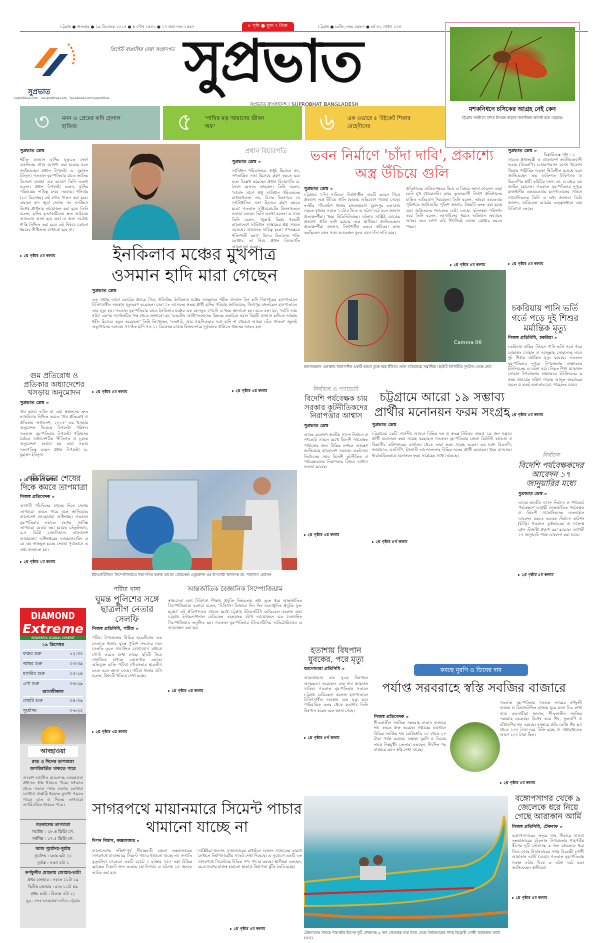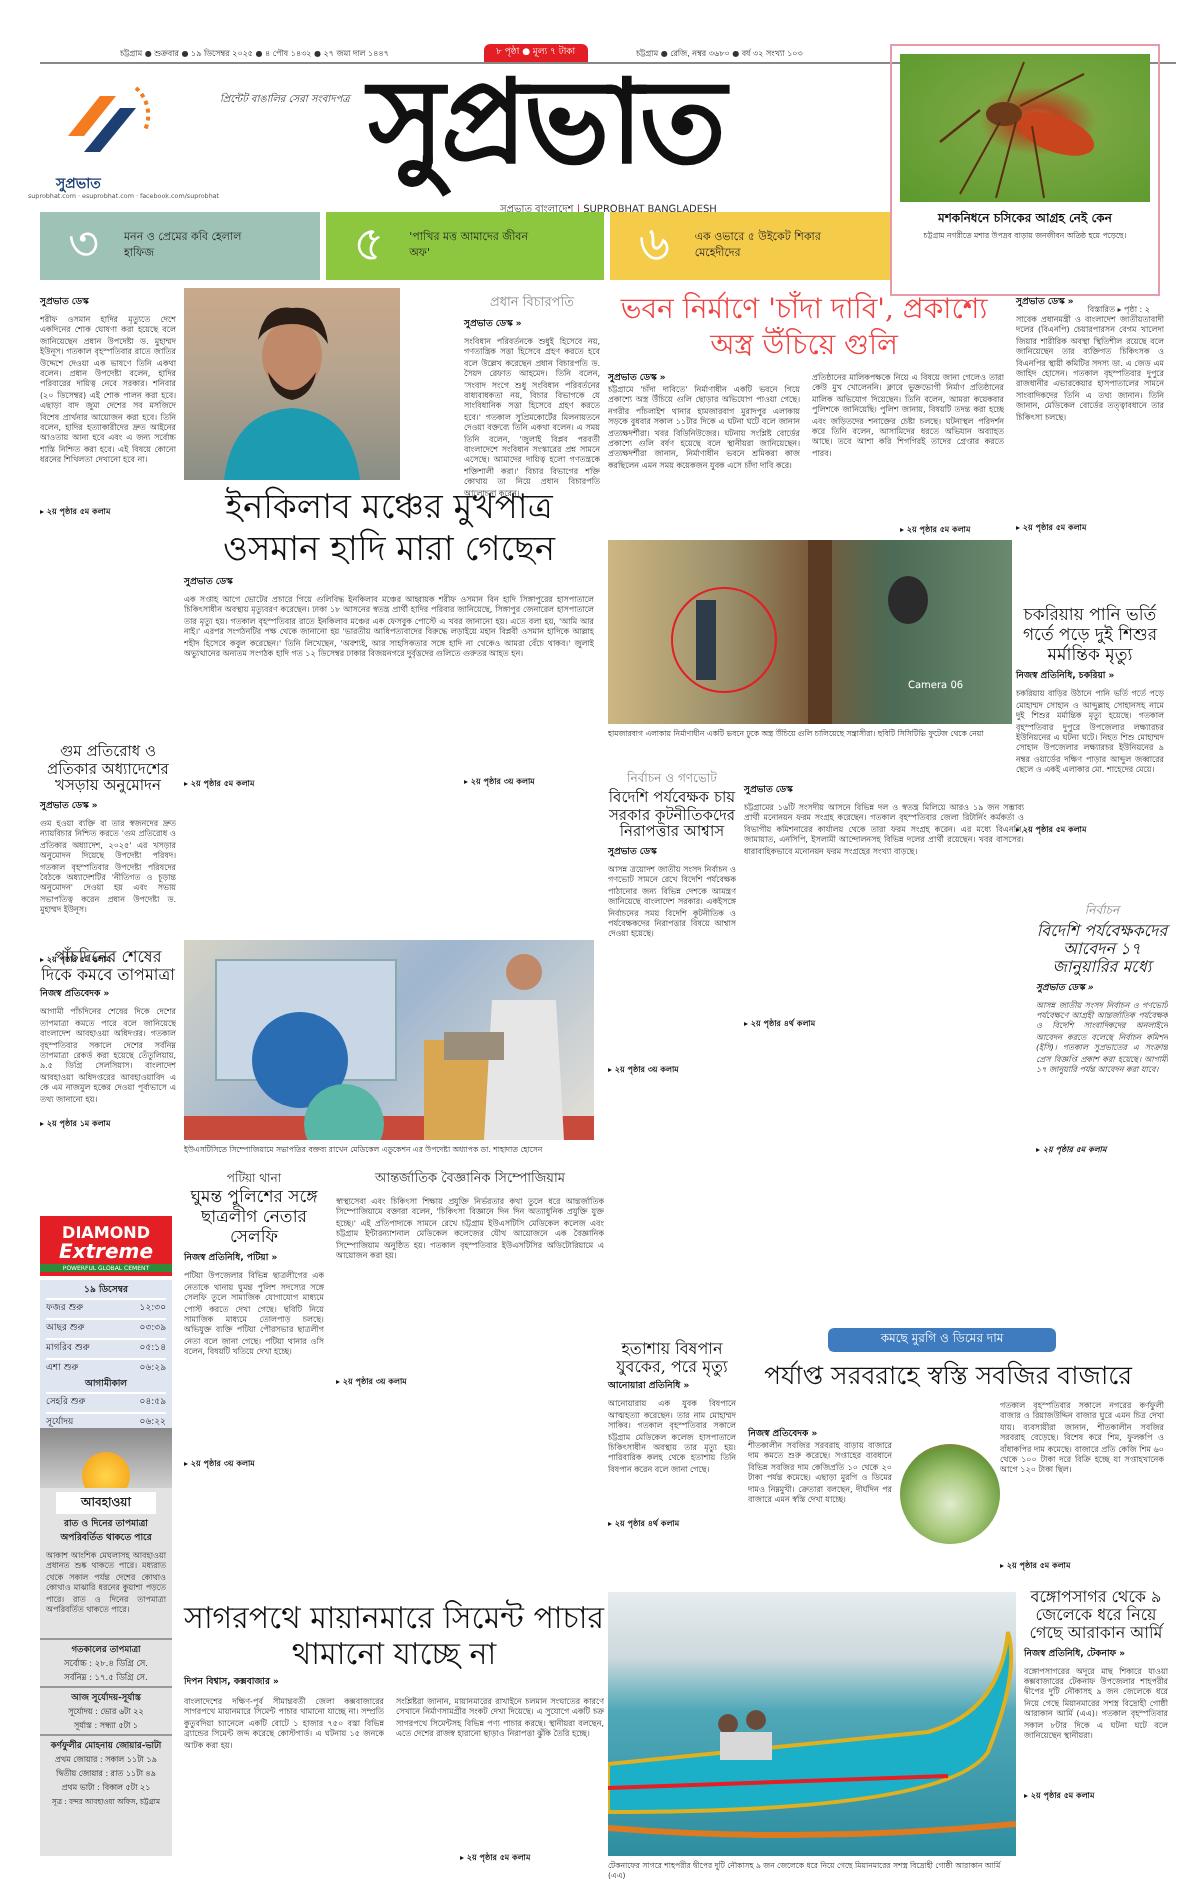--- a/index.html
+++ b/index.html
@@ -87,21 +87,21 @@
 </div>
 <div class="abs" style="left:20px;top:474px;width:68px;">
   <div class="hd" style="font-size:8px;">পাঁচদিনের শেষের দিকে কমবে তাপমাত্রা</div>
   <div class="by">নিজস্ব প্রতিবেদক »</div>
   <div class="tiny" style="height:56px;">আগামী পাঁচদিনের শেষের দিকে দেশের তাপমাত্রা কমতে পারে বলে জানিয়েছে বাংলাদেশ আবহাওয়া অধিদপ্তর। গতকাল বৃহস্পতিবার সকালে দেশের সর্বনিম্ন তাপমাত্রা রেকর্ড করা হয়েছে তেঁতুলিয়ায়, ৯.৫ ডিগ্রি সেলসিয়াস। বাংলাদেশ আবহাওয়া অধিদপ্তরের আবহাওয়াবিদ এ কে এম নাজমুল হকের দেওয়া পূর্বাভাসে এ তথ্য জানানো হয়।</div>
   <div class="more">▸ ২য় পৃষ্ঠার ১ম কলাম</div>
 </div>
 
 <div class="abs" style="left:20px;top:608px;width:66px;height:30px;background:#e31e24;text-align:center;">
   <div style="color:#fff;font-weight:bold;font-size:8px;margin-top:4px;">DIAMOND</div>
-  <div style="color:#fff;font-weight:bold;font-style:italic;font-size:10px;">Extreme</div>
+  <div style="color:#fff;font-weight:bold;font-style:italic;font-size:13px;">Extreme</div>
   <div style="background:#2e8b3a;color:#fff;font-size:3px;">POWERFUL GLOBAL CEMENT</div>
 </div>
 
 <div class="abs" style="left:20px;top:640px;width:66px;background:#dfe6f2;padding:2px 3px;font-size:4.5px;">
   <div style="text-align:center;font-weight:bold;">১৯ ডিসেম্বর</div>
   <div id="prayer-rows">
       <div style="display: flex; justify-content: space-between; border-top: 1px solid rgb(255, 255, 255); padding: 1px 0px;">
         <span>ফজর শুরু</span>
         <span>১২:৩০</span>
       </div>
@@ -245,35 +245,36 @@
 
 <div class="abs" style="left:304px;top:384px;width:64px;">
   <div class="kick" style="font-size:6px;">নির্বাচন ও গণভোট</div>
   <div class="hd" style="font-size:7.5px;">বিদেশি পর্যবেক্ষক চায় সরকার কূটনীতিকদের নিরাপত্তার আশ্বাস</div>
   <div class="by">সুপ্রভাত ডেস্ক</div>
   <div class="tiny" style="height:100px;">আসন্ন ত্রয়োদশ জাতীয় সংসদ নির্বাচন ও গণভোট সামনে রেখে বিদেশি পর্যবেক্ষক পাঠানোর জন্য বিভিন্ন দেশকে আমন্ত্রণ জানিয়েছে বাংলাদেশ সরকার। একইসঙ্গে নির্বাচনের সময় বিদেশি কূটনীতিক ও পর্যবেক্ষকদের নিরাপত্তার বিষয়ে আশ্বাস দেওয়া হয়েছে।</div>
   <div class="more">▸ ২য় পৃষ্ঠার ৩য় কলাম</div>
 </div>
 
 <div class="abs" style="left:372px;top:390px;width:140px;">
+  <div class="hd" style="font-size:12px;line-height:15px;">চট্টগ্রামে আরো ১৯ সম্ভাব্য প্রার্থীর মনোনয়ন ফরম সংগ্রহ</div>
   <div class="by">সুপ্রভাত ডেস্ক</div>
   <div class="tiny" style="height:108px;">চট্টগ্রামের ১৬টি সংসদীয় আসনে বিভিন্ন দল ও স্বতন্ত্র মিলিয়ে আরও ১৯ জন সম্ভাব্য প্রার্থী মনোনয়ন ফরম সংগ্রহ করেছেন। গতকাল বৃহস্পতিবার জেলা রিটার্নিং কর্মকর্তা ও বিভাগীয় কমিশনারের কার্যালয় থেকে তারা ফরম সংগ্রহ করেন। এর মধ্যে বিএনপি, জামায়াত, এনসিপি, ইসলামী আন্দোলনসহ বিভিন্ন দলের প্রার্থী রয়েছেন। খবর বাসসের। ধারাবাহিকভাবে মনোনয়ন ফরম সংগ্রহের সংখ্যা বাড়ছে।</div>
   <div class="more">▸ ২য় পৃষ্ঠার ৪র্থ কলাম</div>
 </div>
 
 <div class="abs" style="left:518px;top:450px;width:66px;font-style:italic;">
   <div class="kick" style="font-size:6px;">নির্বাচন</div>
   <div class="hd" style="font-size:8px;">বিদেশি পর্যবেক্ষকদের আবেদন ১৭ জানুয়ারির মধ্যে</div>
   <div class="by">সুপ্রভাত ডেস্ক »</div>
   <div class="tiny" style="height:72px;">আসন্ন জাতীয় সংসদ নির্বাচন ও গণভোট পর্যবেক্ষণে আগ্রহী আন্তর্জাতিক পর্যবেক্ষক ও বিদেশি সাংবাদিকদের অনলাইনে আবেদন করতে বলেছে নির্বাচন কমিশন (ইসি)। গতকাল সুপ্রভাতের এ সংক্রান্ত প্রেস বিজ্ঞপ্তি প্রকাশ করা হয়েছে। আগামী ১৭ জানুয়ারি পর্যন্ত আবেদন করা যাবে।</div>
   <div class="more">▸ ২য় পৃষ্ঠার ৫ম কলাম</div>
 </div>
 
 <div class="abs" style="left:304px;top:646px;width:64px;">
-  <div class="hd" style="font-size:8px;margin-top:24px;">হতাশায় বিষপান যুবকের, পরে মৃত্যু</div>
+  <div class="hd" style="font-size:8px;">হতাশায় বিষপান যুবকের, পরে মৃত্যু</div>
   <div class="by">আনোয়ারা প্রতিনিধি »</div>
   <div class="tiny" style="height:60px;">আনোয়ারায় এক যুবক বিষপানে আত্মহত্যা করেছেন। তার নাম মোহাম্মদ সাকিব। গতকাল বৃহস্পতিবার সকালে চট্টগ্রাম মেডিকেল কলেজ হাসপাতালে চিকিৎসাধীন অবস্থায় তার মৃত্যু হয়। পারিবারিক কলহ থেকে হতাশায় তিনি বিষপান করেন বলে জানা গেছে।</div>
   <div class="more">▸ ২য় পৃষ্ঠার ৪র্থ কলাম</div>
 </div>
 
 <div class="abs" style="left:414px;top:664px;width:114px;height:12px;background:#3f7bbf;color:#fff;font-size:6px;text-align:center;line-height:12px;border-radius:3px;">কমছে মুরগি ও ডিমের দাম</div>
 <div class="abs hd" style="left:374px;top:680px;width:200px;font-size:12.5px;line-height:15px;">পর্যাপ্ত সরবরাহে স্বস্তি সবজির বাজারে</div>
 <div class="abs by" style="left:374px;top:712px;">নিজস্ব প্রতিবেদক »</div>
 <div class="abs tiny" style="left:374px;top:720px;width:72px;height:60px;">শীতকালীন সবজির সরবরাহ বাড়ায় বাজারে দাম কমতে শুরু করেছে। সপ্তাহের ব্যবধানে বিভিন্ন সবজির দাম কেজিপ্রতি ১০ থেকে ২০ টাকা পর্যন্ত কমেছে। এছাড়া মুরগি ও ডিমের দামও নিম্নমুখী। ক্রেতারা বলছেন, দীর্ঘদিন পর বাজারে এমন স্বস্তি দেখা যাচ্ছে।</div>
 <div class="abs photo" style="left:450px;top:722px;width:50px;height:50px;border-radius:50%;background:radial-gradient(circle at 50% 60%,#dfeccf 0%,#a8c87a 40%,#6a9a3e 70%,#c94a2a 100%);"></div>

